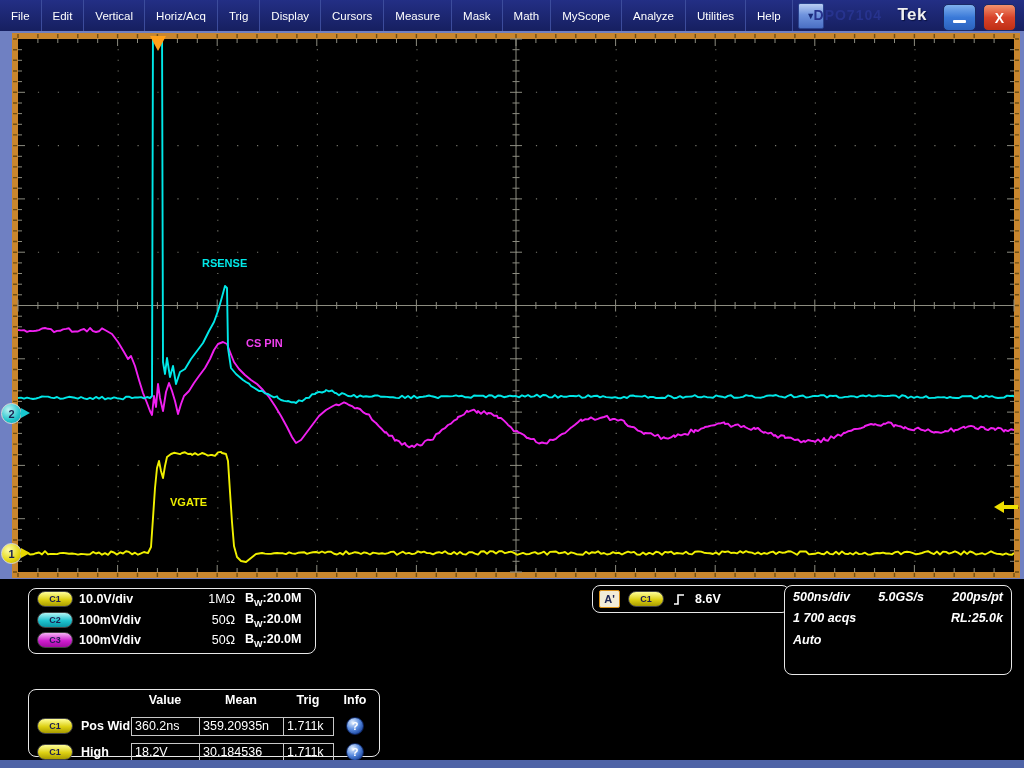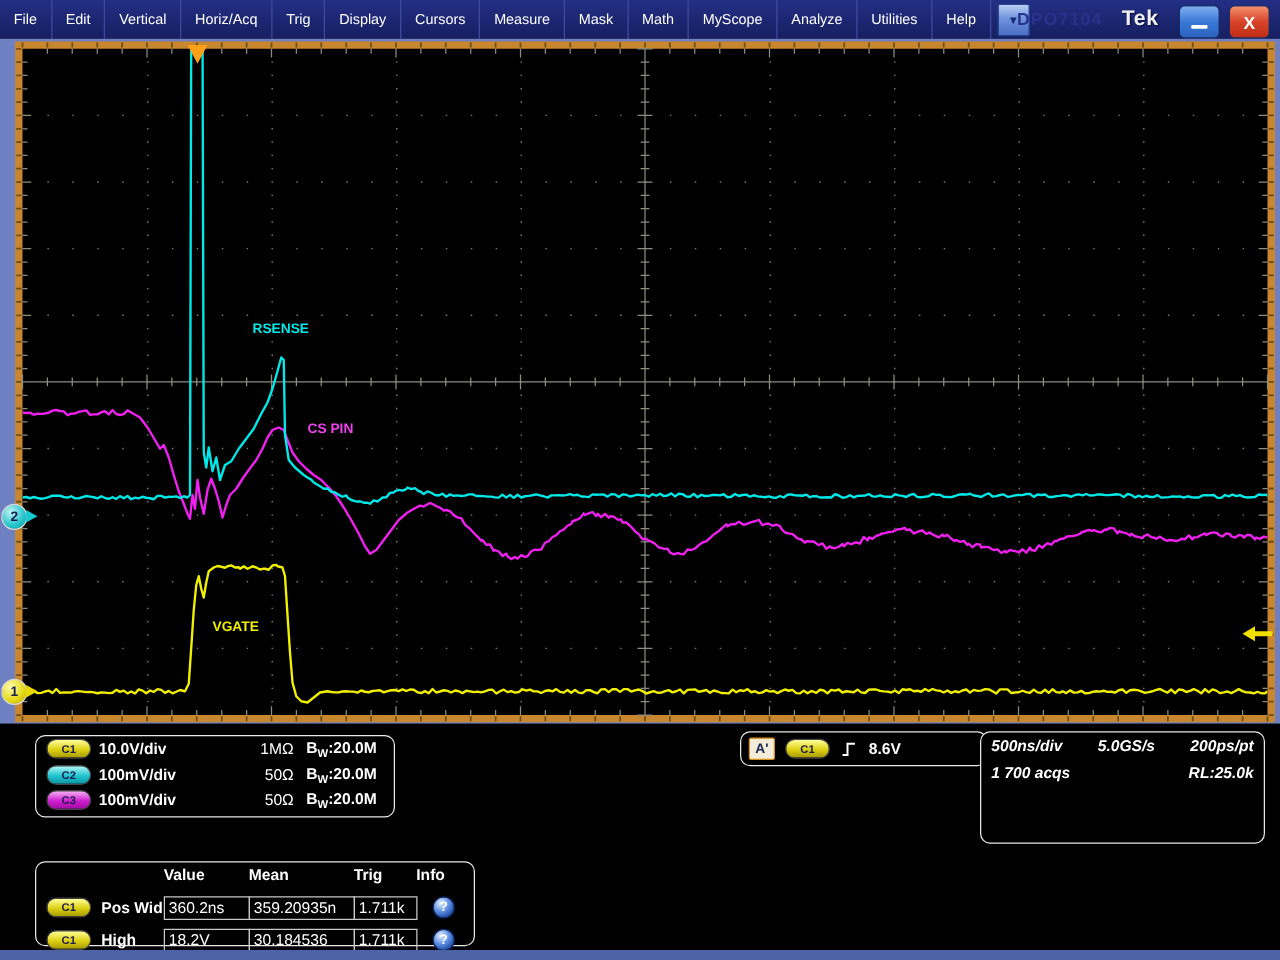--- a/index.html
+++ b/index.html
@@ -52,21 +52,21 @@
   .ch-row .imp{font-size:12.5px;font-weight:normal;text-align:right;}
   .ch-row .bw{font-size:12.5px;font-weight:bold;padding-left:10px;}
   sub{font-size:9px;}
   .trig-panel{display:flex;align-items:center;gap:8px;padding:2px 6px;}
   .abox{width:19px;height:16px;background:#f2ecd8;border:1px solid #d89018;border-radius:2px;
         color:#202858;font-size:11px;font-weight:bold;display:flex;align-items:center;justify-content:center;}
   .trig-level{font-size:12.5px;font-weight:bold;}
   .acq-row{display:flex;justify-content:space-between;padding:0 8px;height:21.5px;align-items:center;
            font-size:12.5px;font-weight:bold;}
   .meas-grid{display:grid;grid-template-columns:100px 68px 84px 50px 44px;align-items:center;padding:3px 2px 2px 2px;}
-  .meas-head{font-size:12.5px;font-weight:bold;text-align:left;height:17px;}
+  .meas-head{font-size:12.5px;font-weight:bold;text-align:center;height:17px;}
   .meas-name{font-size:12.5px;font-weight:bold;padding-left:10px;}
   .meas-lbl{display:flex;align-items:center;gap:8px;padding-left:6px;height:21px;}
   .cell{border:1px solid #c8c8c8;height:17px;font-size:12.5px;font-weight:normal;
         display:flex;align-items:center;padding-left:3px;margin-right:-1px;margin-bottom:-1px;}
   .info-icon{width:16px;height:16px;border-radius:50%;margin:0 auto;
              background:radial-gradient(circle at 35% 28%,#e6f1ff,#5a8ce0 45%,#1c47a0 80%,#122f70);
              border:1px solid #0e245c;color:#fff;font-size:11px;font-weight:bold;
              display:flex;align-items:center;justify-content:center;}
 </style>
 </head>
@@ -163,20 +163,23 @@
   <div class="panel" style="left:784px;top:6px;width:226px;height:88px;font-style:italic;">
     <div class="acq-row">
       <span>500ns/div</span>
       <span>5.0GS/s</span>
       <span>200ps/pt</span>
     </div>
     <div class="acq-row">
       <span>1 700 acqs</span>
       <span>RL:25.0k</span>
     </div>
+    <div class="acq-row" style="justify-content:flex-start;">
+      <span>Auto</span>
+    </div>
   </div>
 
   <div class="panel" style="left:28px;top:110px;width:350px;height:66px;">
     <div class="meas-grid">
       <span></span>
       <span class="meas-head">Value</span>
       <span class="meas-head">Mean</span>
       <span class="meas-head">Trig</span>
       <span class="meas-head">Info</span>
     </div>

